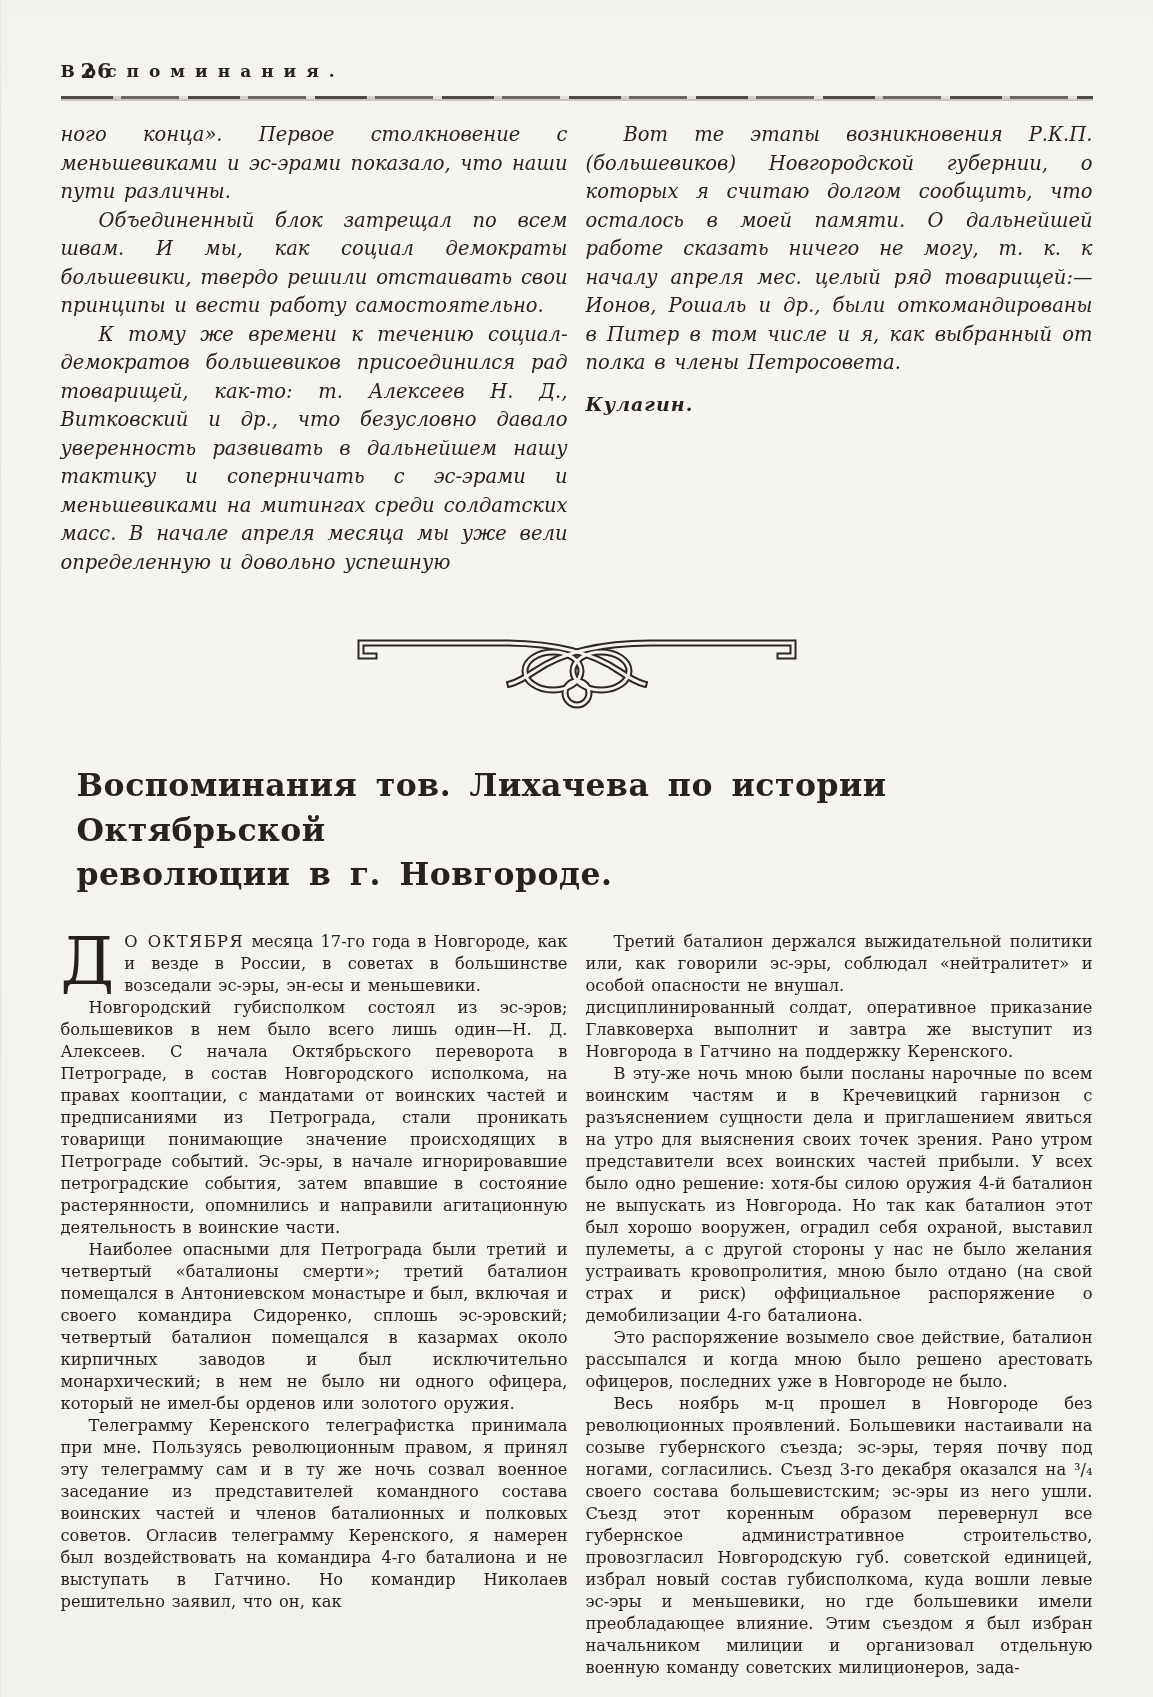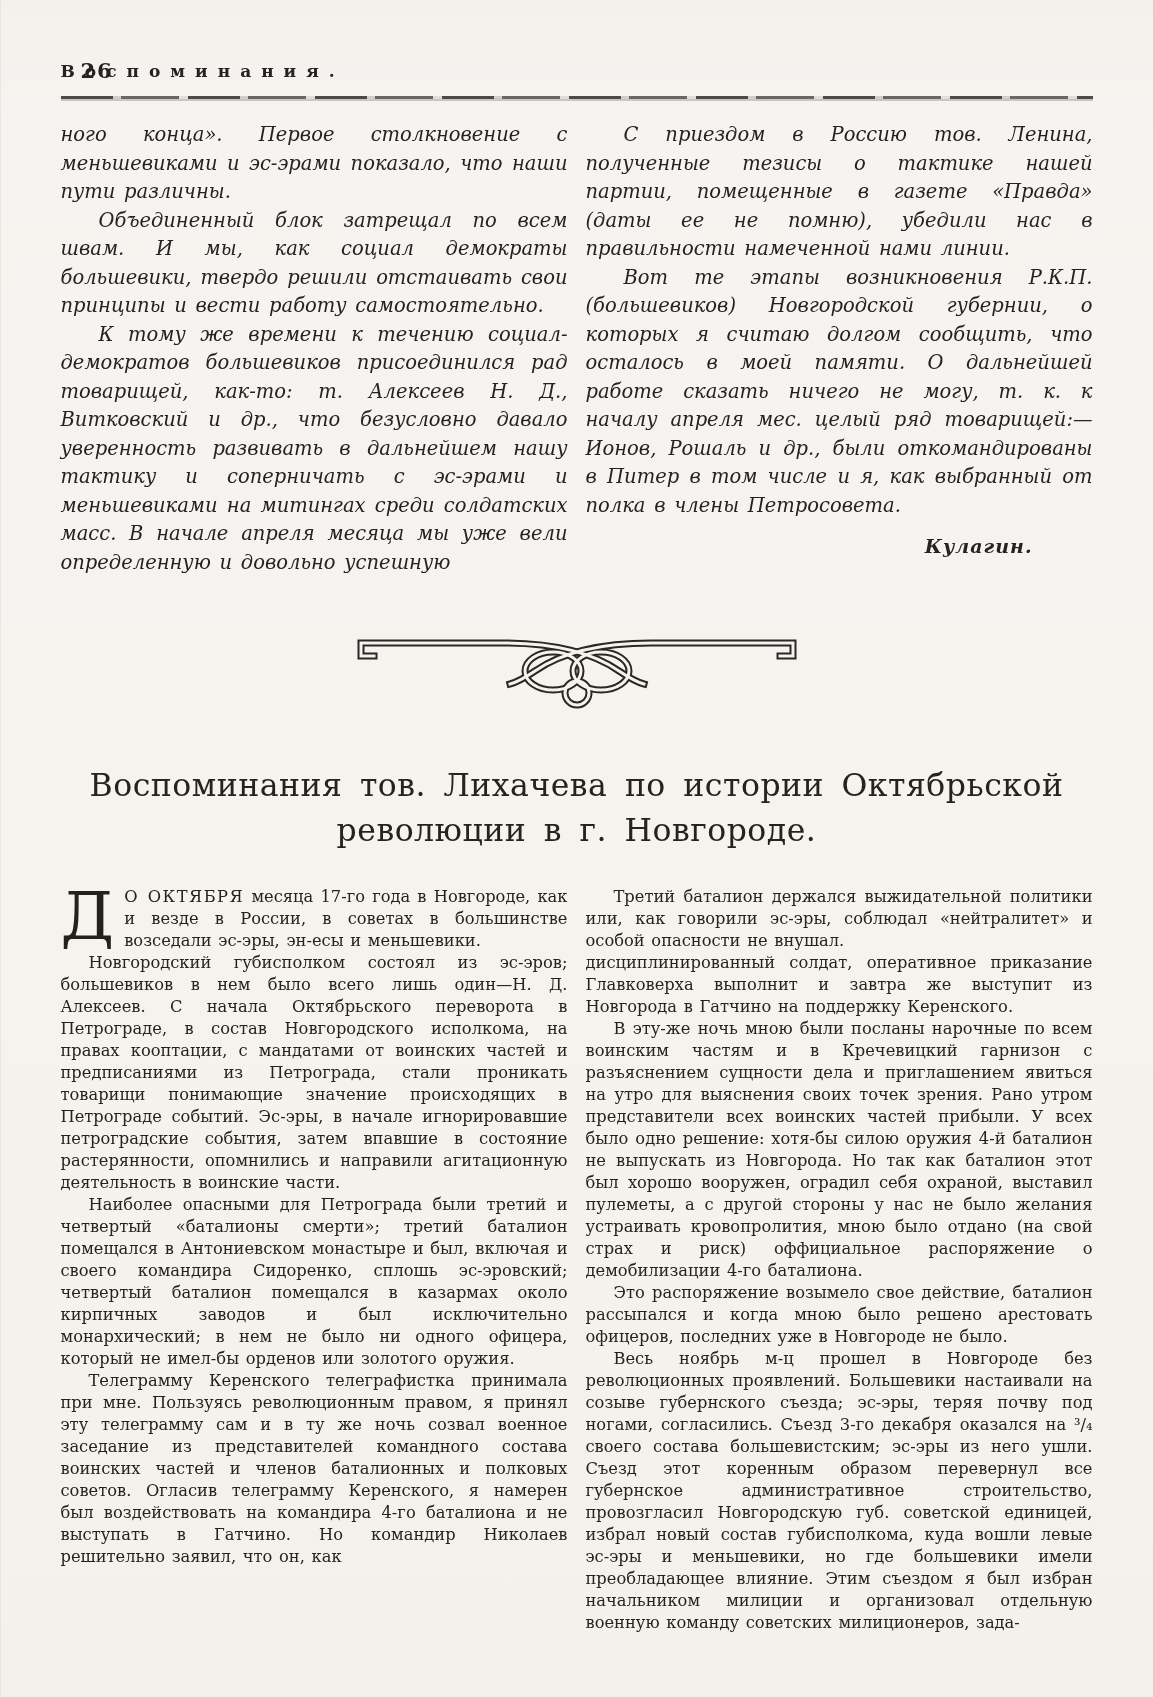--- a/index.html
+++ b/index.html
@@ -63,38 +63,36 @@
     font-size: 19.5px;
     line-height: 28.5px;
     text-align: justify;
     word-spacing: 2.5px;
     font-style: italic;
   }
   .prev-section .para { margin: 0; text-indent: 38px; }
   .prev-section .para.noindent { text-indent: 0; }
   .signature {
     margin: 12px 0 0 0;
-    text-align: right;
     padding-right: 60px;
     font-size: 19px;
     font-weight: 700;
     letter-spacing: 1px;
   }
   
   .divider-wrap {
     margin-top: 46px;
     text-align: center;
   }
   .divider-wrap svg { display: inline-block; }
   
   .article-title {
     margin: 44px auto 0;
-    text-align: center;
     font-size: 31.5px;
-    font-weight: 400;
+    font-weight: 700;
     line-height: 1.42;
     word-spacing: 7px;
     letter-spacing: 0.5px;
     max-width: 1000px;
   }
   .article-title .t-line { display: block; }
   
   .body-section {
     margin-top: 34px;
     font-size: 16.3px;
@@ -125,21 +123,20 @@
   </header>
   <div class="head-rule"></div>
 
   <section class="prev-section two-col">
     <div class="col">
       <p class="para noindent">ного конца». Первое столкновение с меньшевиками и эс-эрами показало, что наши пути различны.</p>
       <p class="para">Объединенный блок затрещал по всем швам. И мы, как социал демократы большевики, твердо решили отстаивать свои принципы и вести работу самостоятельно.</p>
       <p class="para">К тому же времени к течению социал-демократов большевиков присоединился рад товарищей, как-то: т. Алексеев Н. Д., Витковский и др., что безусловно давало уверенность развивать в дальнейшем нашу тактику и соперничать с эс-эрами и меньшевиками на митингах среди солдатских масс. В начале апреля месяца мы уже вели определенную и довольно успешную</p>
     </div>
     <div class="col">
-      <p class="para">С приездом в Россию тов. Ленина, полученные тезисы о тактике нашей партии, помещенные в газете «Правда» (даты ее не помню), убедили нас в правильности намеченной нами линии.</p>
       <p class="para">Вот те этапы возникновения Р.К.П. (большевиков) Новгородской губернии, о которых я считаю долгом сообщить, что осталось в моей памяти. О дальнейшей работе сказать ничего не могу, т. к. к началу апреля мес. целый ряд товарищей:—Ионов, Рошаль и др., были откомандированы в Питер в том числе и я, как выбранный от полка в члены Петросовета.</p>
       <p class="signature">Кулагин.</p>
     </div>
   </section>
 
   <div class="divider-wrap">
     <svg width="460" height="92" viewBox="0 0 460 92" aria-hidden="true">
 
       <g fill="none" stroke="#2b2724" stroke-width="7" stroke-linecap="square">
         <path d="M14 20 v13 h13 M14 20 H156 C 208 20, 246 30, 272 48 C 281 54, 289 59, 297 61"></path>

